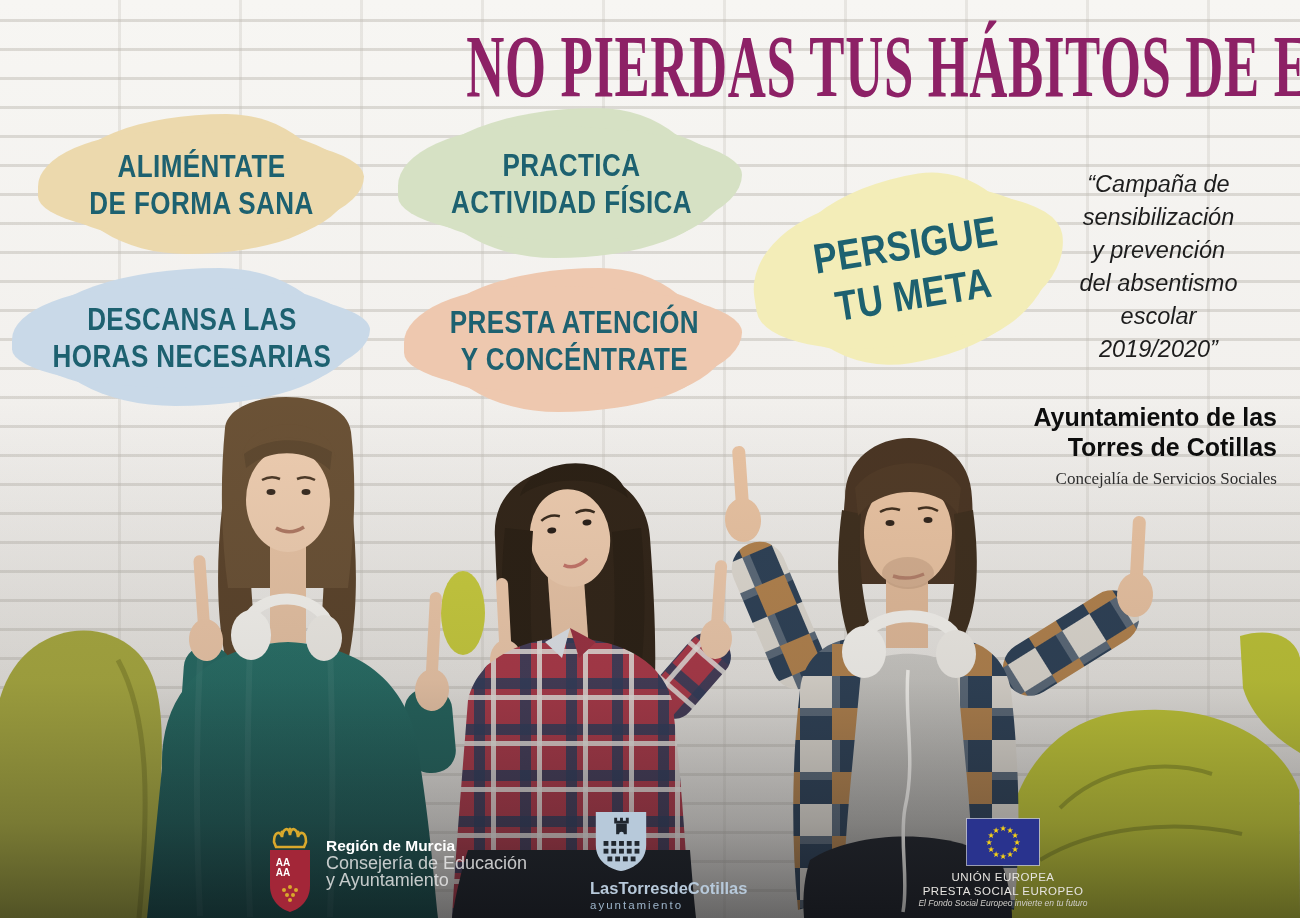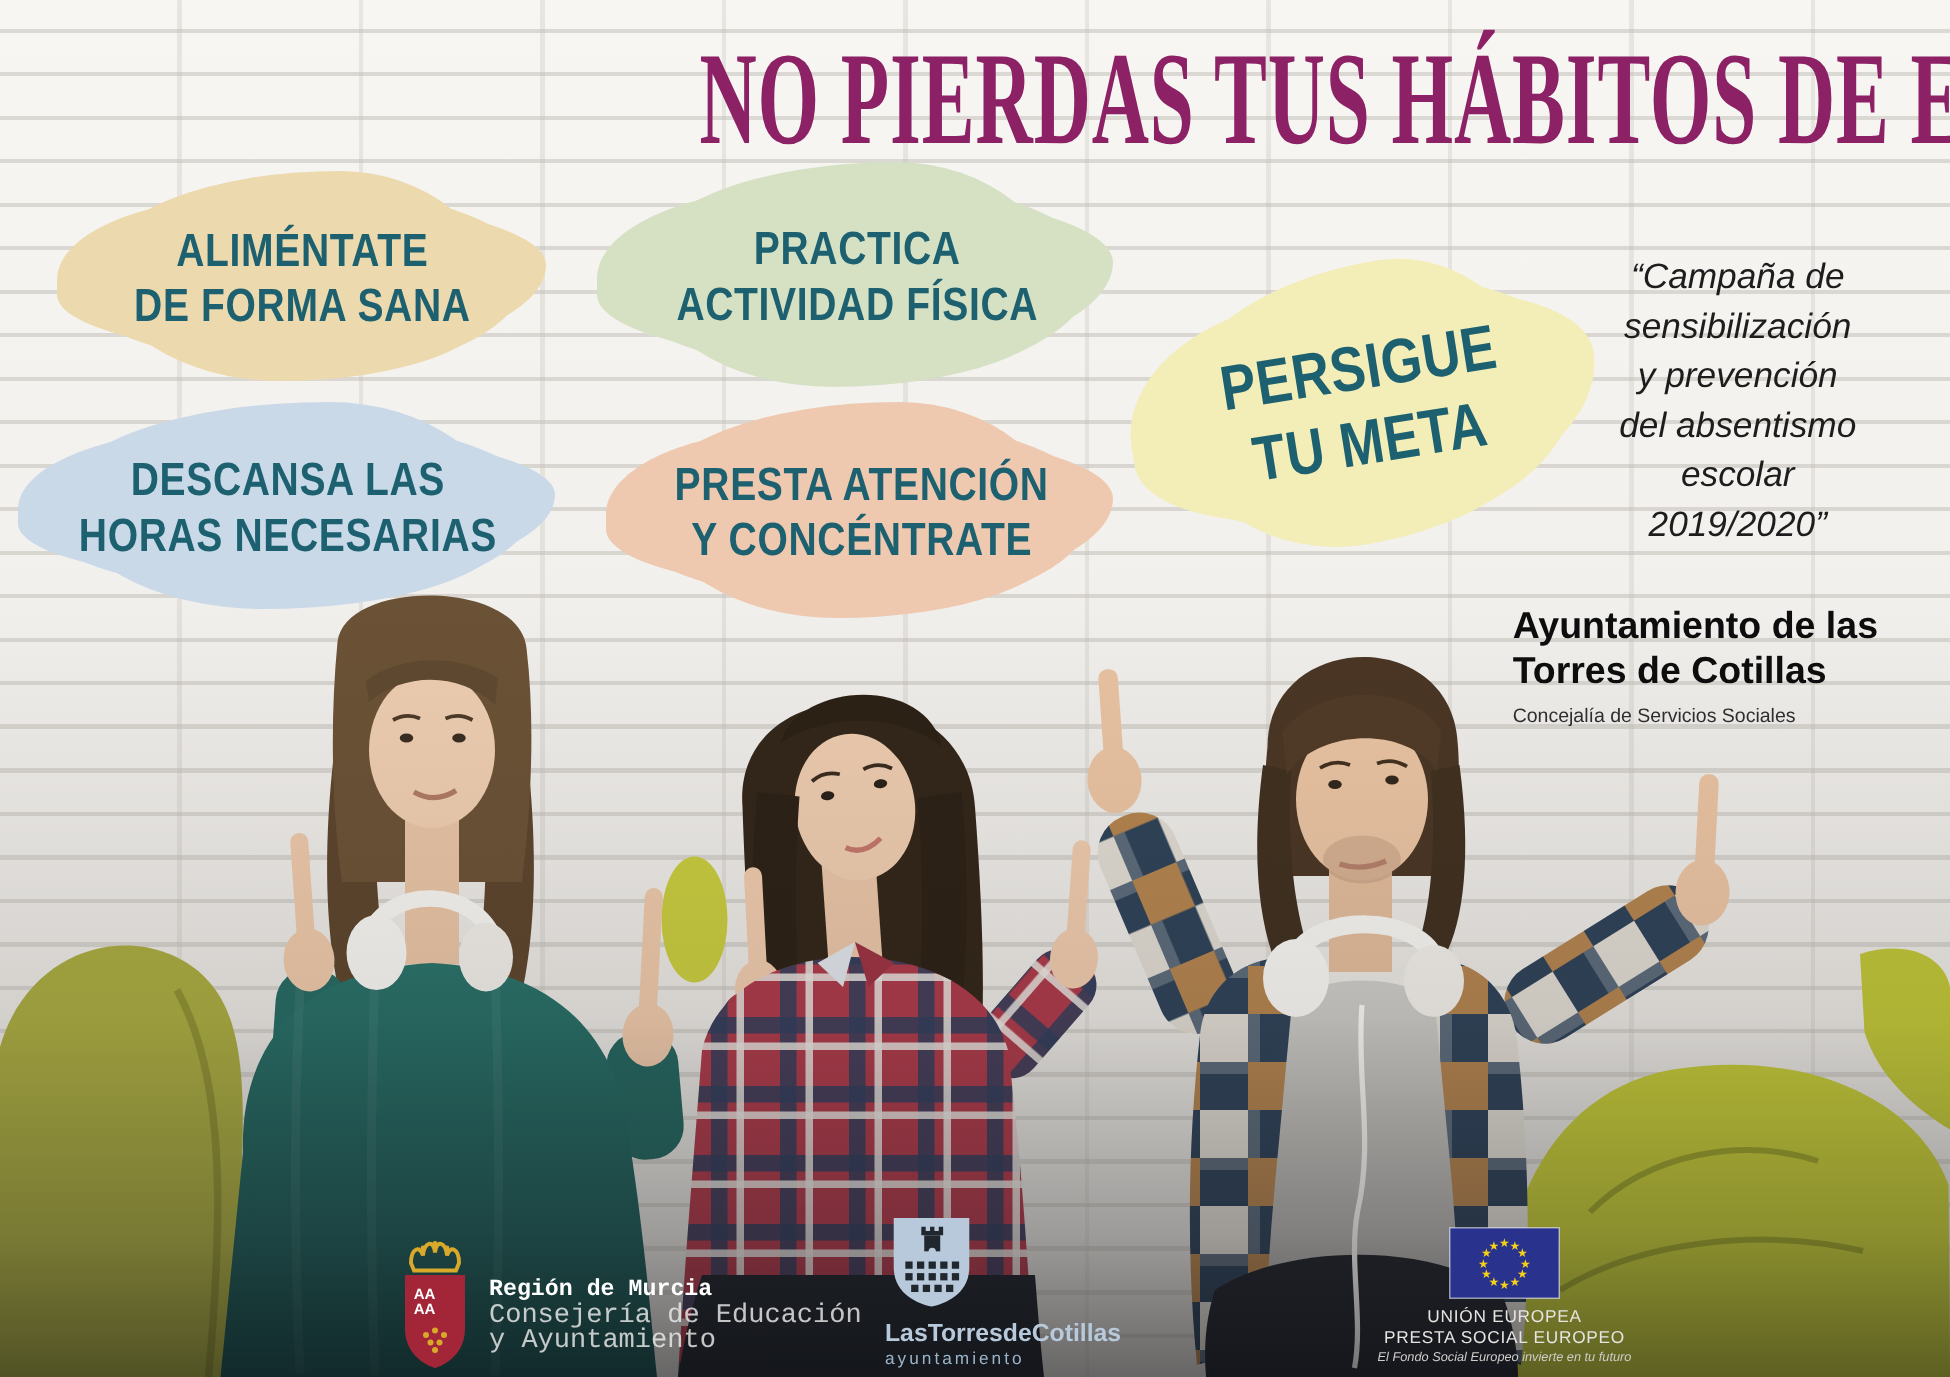--- a/index.html
+++ b/index.html
@@ -26,29 +26,29 @@
     transform:scaleX(0.84);line-height:37px;font-size:31px;letter-spacing:0.5px;white-space:nowrap;}
   .blob1{left:52px;top:124px;width:300px;height:122px;align-items:center;}
   .blob2{left:412px;top:118px;width:318px;height:132px;}
   .blob3{left:26px;top:278px;width:332px;height:120px;}
   .blob4{left:418px;top:278px;width:312px;height:126px;}
   .blob5{left:766px;top:186px;width:288px;height:168px;transform:rotate(-9deg);}
   .blob5 .blob-text{font-size:42px;line-height:50px;}
   
   .quote{position:absolute;right:34px;top:168px;width:215px;text-align:center;
     font-style:italic;font-size:23.5px;line-height:33px;color:#1d1d1d;white-space:pre-line;}
-  .credits{position:absolute;right:48px;top:402px;color:#0d0d0d;}
+  .credits{position:absolute;right:23px;top:402px;text-align:right;color:#0d0d0d;}
   .credits .org{font-weight:bold;font-size:25px;line-height:30px;}
-  .credits .dept{font-size:13px;color:#2e2e2e;margin-top:7px;}
+  .credits .dept{font-size:17px;color:#2e2e2e;margin-top:7px;font-family:Liberation Serif, serif;}
   
   .scene{position:absolute;left:0;top:388px;width:1300px;height:530px;}
   
   .logo{position:absolute;z-index:5;}
   .logo-murcia{left:262px;top:824px;display:flex;align-items:flex-start;}
-  .logo-murcia .txt{margin-left:10px;margin-top:26px;font-family:Liberation Mono, monospace;}
+  .logo-murcia .txt{margin-left:10px;margin-top:12px;}
   .logo-murcia .l1{font-weight:bold;font-size:15.5px;color:#ffffff;line-height:19px;}
   .logo-murcia .l2,.logo-murcia .l3{font-size:18px;color:rgba(236,236,236,0.82);line-height:17px;}
   .logo-cotillas{left:590px;top:810px;width:156px;}
   .logo-cotillas .l1{font-weight:bold;font-size:16.5px;color:#b7c9da;margin-top:3px;white-space:nowrap;}
   .logo-cotillas .l2{font-size:11.5px;color:#9cb4c9;letter-spacing:2px;margin-top:1px;}
   .logo-eu{left:903px;top:818px;width:200px;text-align:center;}
   .logo-eu .flag{display:inline-block;}
   .logo-eu .l1,.logo-eu .l2{font-size:11.5px;color:#e6e4e0;line-height:14px;letter-spacing:0.5px;}
   .logo-eu .l3{font-size:8.5px;font-style:italic;color:#cfcdc9;line-height:11px;}
 </style>

